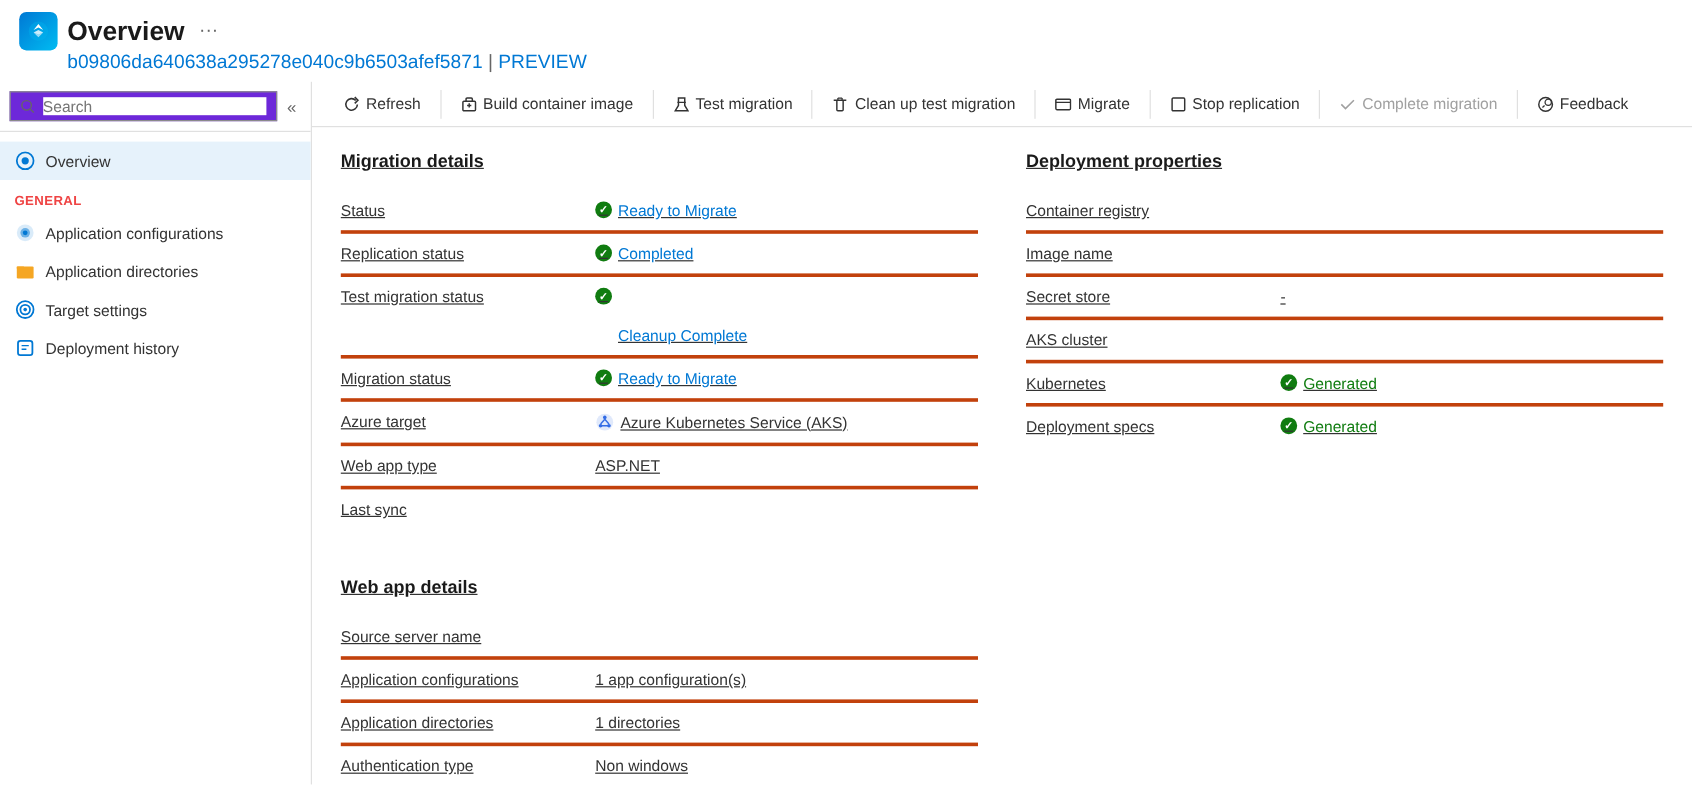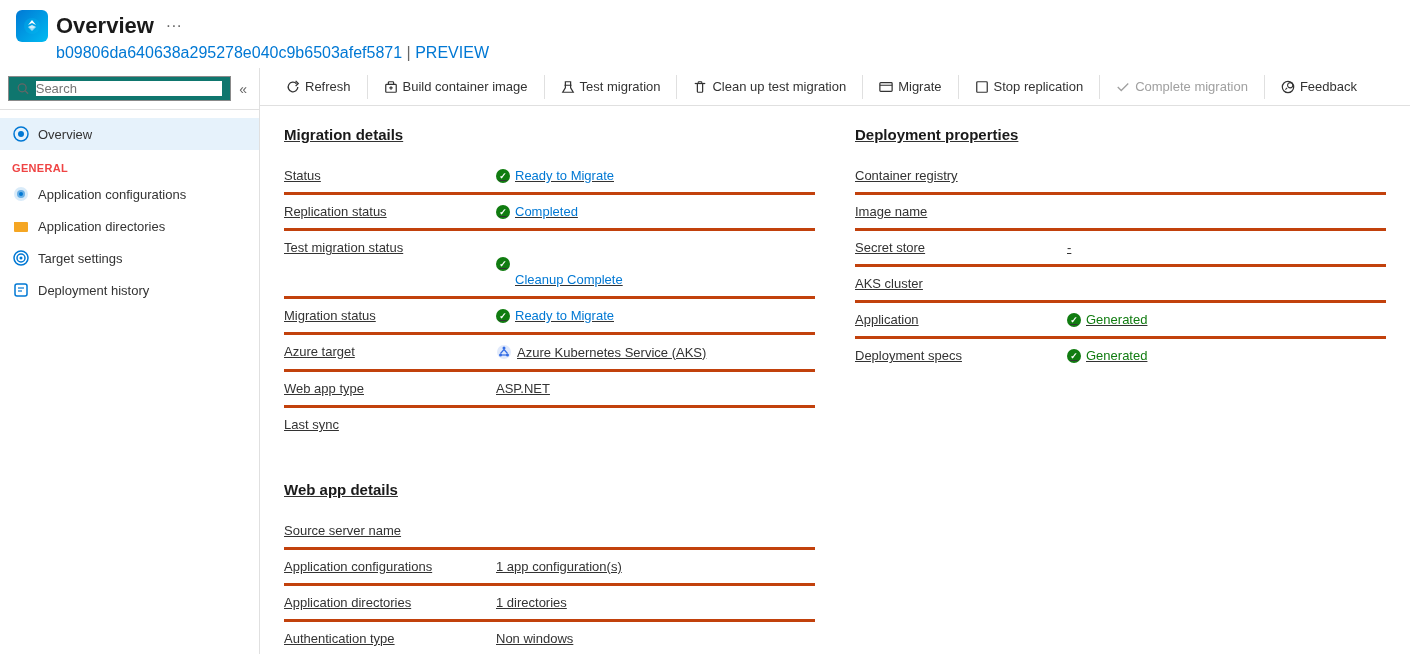--- a/index.html
+++ b/index.html
@@ -14,21 +14,21 @@
     .header-more { color: #666; font-size: 16px; cursor: pointer; margin-left: 4px; }
     .header-sub { font-size: 16px; color: #666; margin-left: 40px; margin-top: 2px; }
     .header-sub span { color: #0078d4; }
 
     
     .layout { display: flex; flex: 1; overflow: hidden; }
 
     
     .sidebar { width: 260px; flex-shrink: 0; border-right: 1px solid #e0e0e0; display: flex; flex-direction: column; overflow-y: auto; }
     .sidebar-search-row { display: flex; align-items: center; padding: 8px 8px 8px 8px; gap: 4px; border-bottom: 1px solid #e0e0e0; }
-    .sidebar-search { display: flex; align-items: center; flex: 1; border: 1px solid #8a8a8a; padding: 4px 8px; gap: 6px; background: #0f766e; }
+    .sidebar-search { display: flex; align-items: center; flex: 1; border: 1px solid #8a8a8a; padding: 4px 8px; gap: 6px; background: #6d28d9; }
     .sidebar-search input { border: none; outline: none; font-size: 13px; width: 100%; color: #333; }
     .collapse-btn { color: #666; cursor: pointer; font-size: 14px; padding: 4px; }
     .sidebar-nav { padding: 8px 0; }
     .sidebar-item { display: flex; align-items: center; gap: 8px; padding: 7px 12px; cursor: pointer; color: #333; text-decoration: none; }
     .sidebar-item.active { background: #e6f2fb; }
     .sidebar-item .item-icon { width: 18px; height: 18px; flex-shrink: 0; display: flex; align-items: center; justify-content: center; }
     .sidebar-section-label { font-size: 11px; font-weight: 600; color: #ef4444; padding: 12px 12px 4px 12px; text-transform: uppercase; letter-spacing: 0.03em; }
 
     
     .toolbar { display: flex; align-items: center; padding: 6px 16px; border-bottom: 1px solid #e0e0e0; gap: 4px; flex-wrap: nowrap; overflow-x: auto; }
@@ -38,21 +38,21 @@
 
     
     .main { flex: 1; overflow-y: auto; padding: 20px 24px; }
     .content-grid { display: grid; grid-template-columns: 1fr 1fr; gap: 40px; text-decoration: underline; }
     .section-title { font-size: 15px; font-weight: 600; color: #1a1a1a; margin-bottom: 16px; }
     .detail-table { width: 100%; }
     .detail-row { display: flex; align-items: flex-start; padding: 9px 0; border-bottom: 3px solid #c2410c; gap: 12px; }
     .detail-row:last-child { border-bottom: none; }
     .detail-label { width: 200px; flex-shrink: 0; color: #333; font-size: 13px; }
     .detail-value { flex: 1; color: #333; font-size: 13px; display: flex; align-items: center; gap: 5px; }
-    .status-green { display: flex; align-items: center; gap: 5px; color: #107c10; }
+    .status-green { display: flex; align-items: flex-start; gap: 5px; color: #107c10; }
     .status-dot { width: 14px; height: 14px; background: #107c10; border-radius: 50%; display: flex; align-items: center; justify-content: center; flex-shrink: 0; }
     .status-dot::after { content: '✓'; color: white; font-size: 9px; font-weight: bold; }
     .two-col { display: grid; grid-template-columns: 1fr 1fr; gap: 40px; }
   </style>
 </head>
 <body>
 
 <div class="header">
   <div class="header-top">
     <div class="app-icon">
@@ -285,21 +285,21 @@
             </div>
             <div class="detail-row">
               <div class="detail-label">Secret store</div>
               <div class="detail-value">-</div>
             </div>
             <div class="detail-row">
               <div class="detail-label">AKS cluster</div>
               <div class="detail-value"></div>
             </div>
             <div class="detail-row">
-              <div class="detail-label">Application</div>
+              <div class="detail-label">Kubernetes</div>
               <div class="detail-value status-green">
                 <div class="status-dot"></div>
                 <span>Generated</span>
               </div>
             </div>
             <div class="detail-row">
               <div class="detail-label">Deployment specs</div>
               <div class="detail-value status-green">
                 <div class="status-dot"></div>
                 <span>Generated</span>

